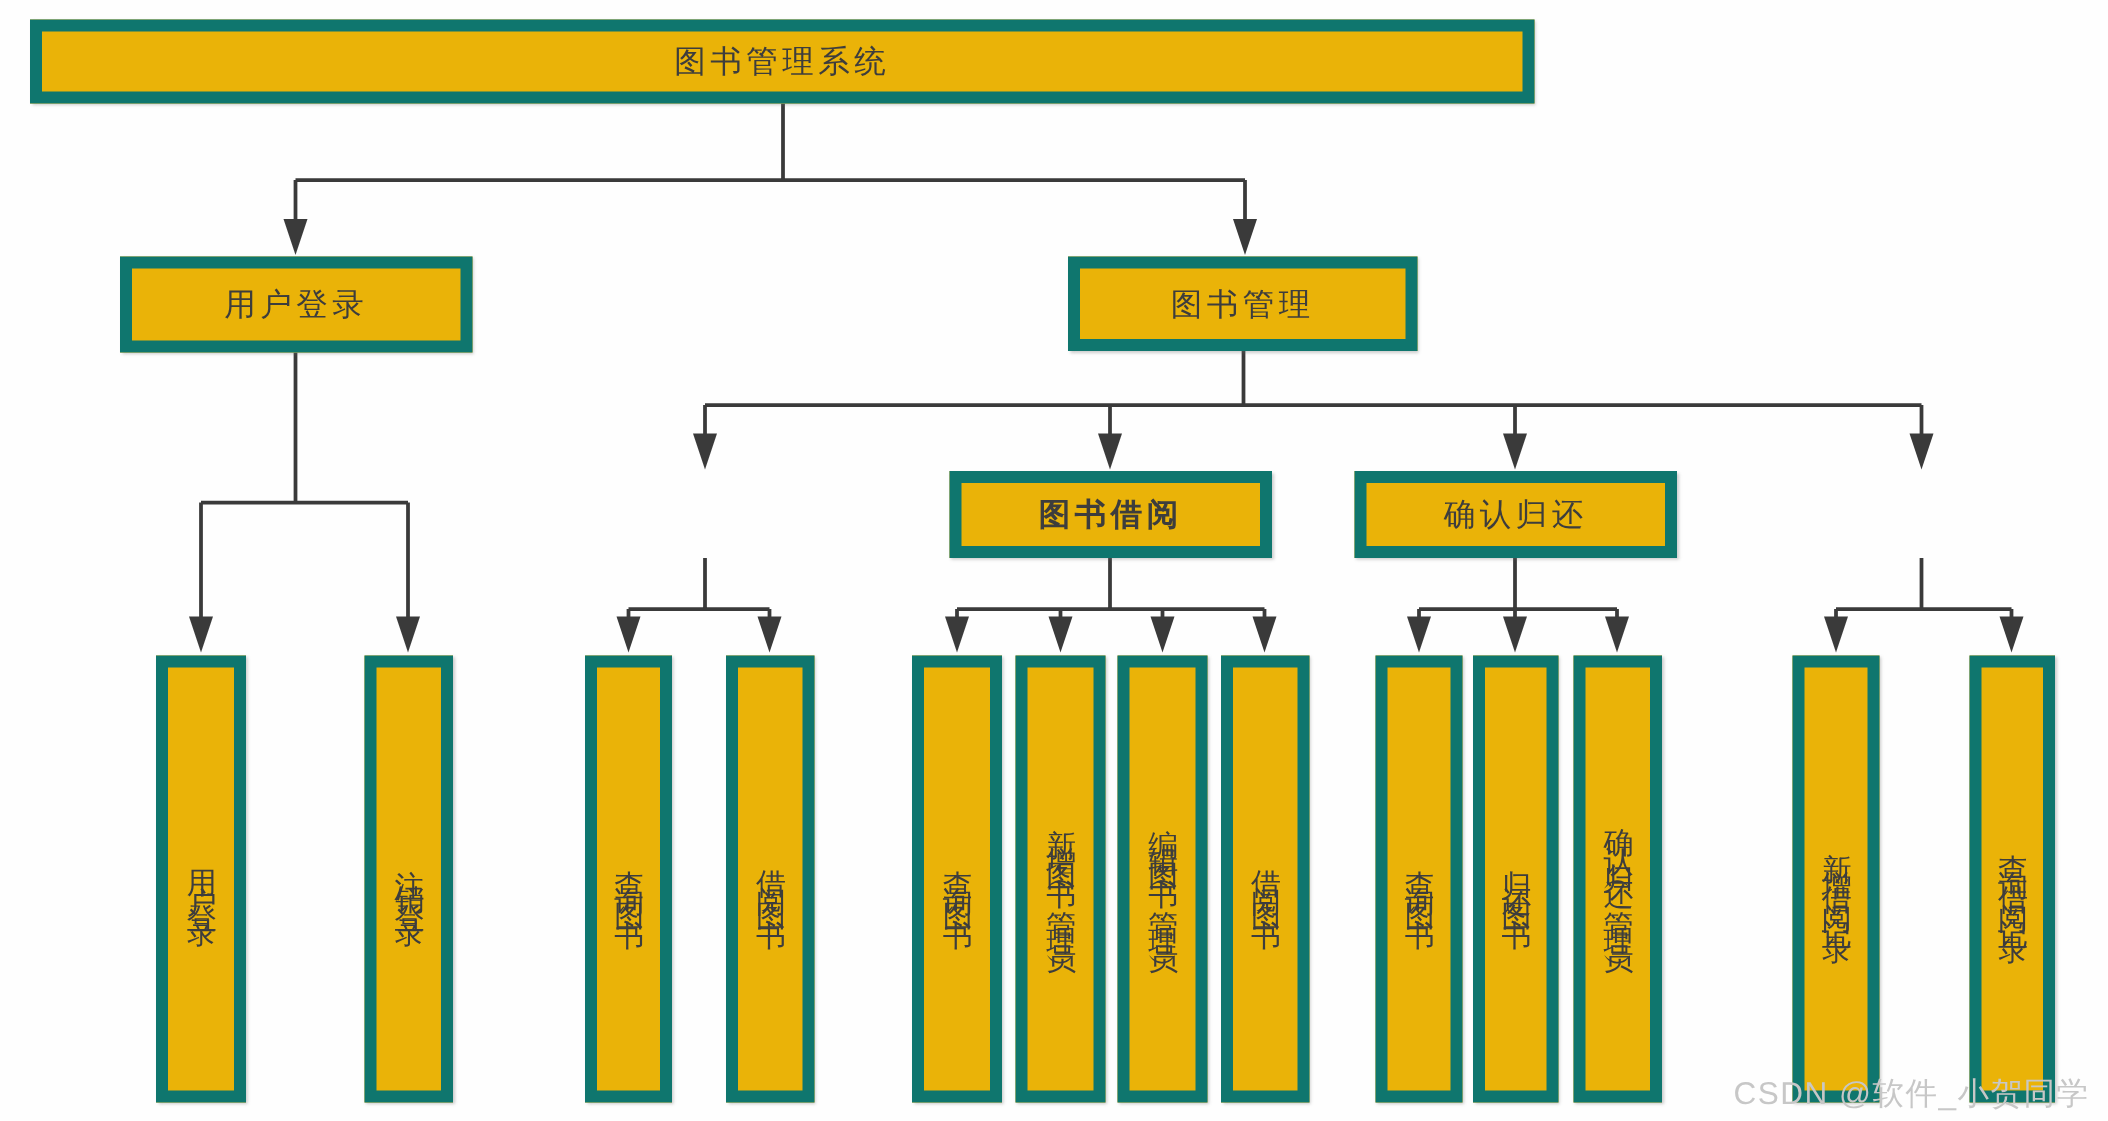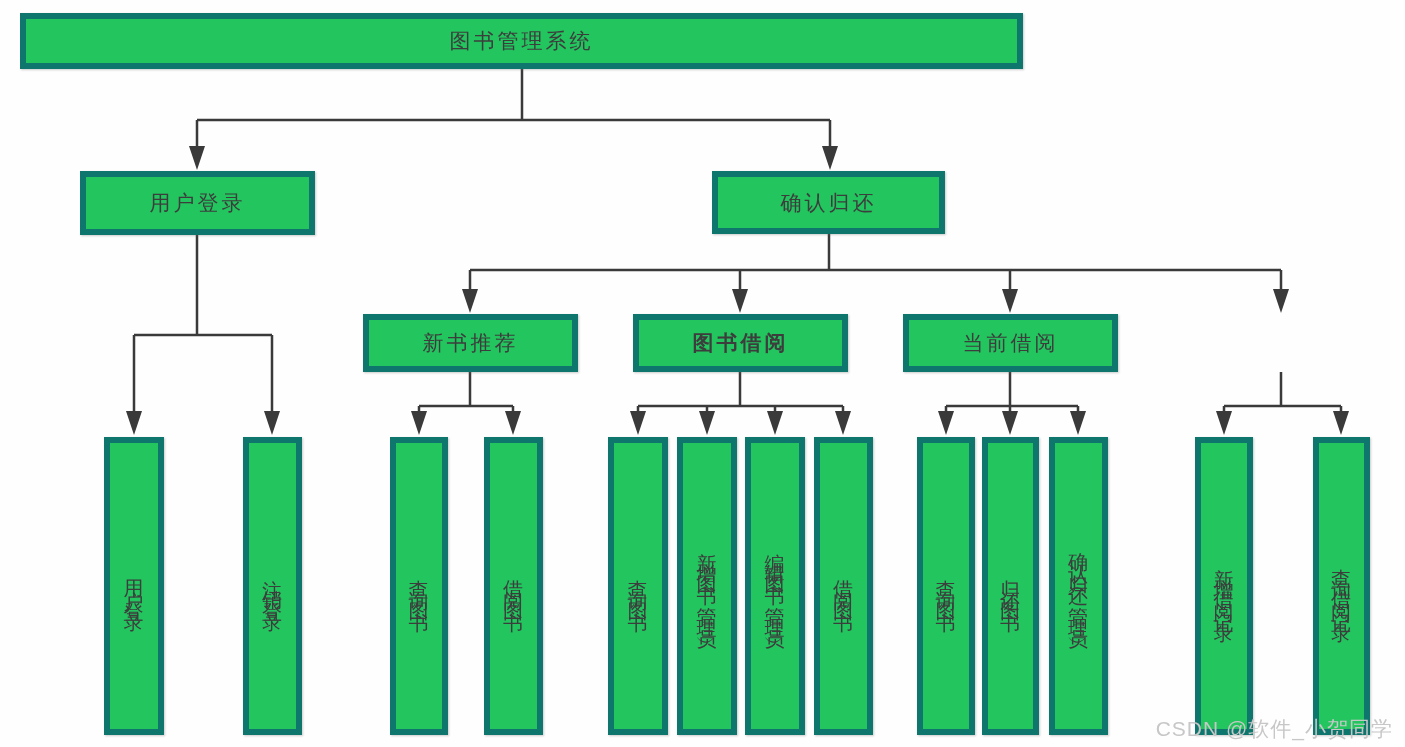--- a/index.html
+++ b/index.html
@@ -7,22 +7,22 @@
     position:relative;
     width:1405px;height:747px;
     background:#fefefe;
     overflow:hidden;
     font-family:"Liberation Sans","DejaVu Sans",sans-serif;
   }
   #connectors{position:absolute;left:0;top:0;z-index:1;}
   .node{
     position:absolute;
     box-sizing:border-box;
-    background:#22c55e;
-    border:6px solid #0f766e;
+    background:#eab308;
+    border:8px solid #0f766e;
     color:#3d3d3d;
     display:flex;align-items:center;justify-content:center;
     z-index:2;
     box-shadow:1px 1px 2px rgba(110,110,110,0.35);
   }
   .hnode{
     font-size:21px;
     letter-spacing:3px;
     white-space:nowrap;
   }
@@ -80,25 +80,24 @@
       <path d="M1010,435 l-8,-24 h16 z"></path>
       <path d="M1078,435 l-8,-24 h16 z"></path>
       <path d="M1224,435 l-8,-24 h16 z"></path>
       <path d="M1341,435 l-8,-24 h16 z"></path>
     </g>
   </svg>
 
   <div class="node hnode" style="left:20px;top:13px;width:1003px;height:56px;">图书管理系统</div>
 
   <div class="node hnode" style="left:80px;top:171px;width:235px;height:64px;">用户登录</div>
-  <div class="node hnode" style="left:712px;top:171px;width:233px;height:63px;">确认归还</div>
+  <div class="node hnode" style="left:712px;top:171px;width:233px;height:63px;">图书管理</div>
 
-  <div class="node hnode" style="left:363px;top:314px;width:215px;height:58px;">新书推荐</div>
   <div class="node hnode" style="left:633px;top:314px;width:215px;height:58px;font-weight:bold;">图书借阅</div>
-  <div class="node hnode" style="left:903px;top:314px;width:215px;height:58px;">当前借阅</div>
+  <div class="node hnode" style="left:903px;top:314px;width:215px;height:58px;">确认归还</div>
 
   <div class="node vnode" style="left:104px;top:437px;width:60px;height:298px;">用户登录</div>
   <div class="node vnode" style="left:243px;top:437px;width:59px;height:298px;">注销登录</div>
 
   <div class="node vnode" style="left:390px;top:437px;width:58px;height:298px;">查询图书</div>
   <div class="node vnode" style="left:484px;top:437px;width:59px;height:298px;">借阅图书</div>
 
   <div class="node vnode" style="left:608px;top:437px;width:60px;height:298px;">查询图书</div>
   <div class="node vnode" style="left:677px;top:437px;width:60px;height:298px;">新增图书（管理员）</div>
   <div class="node vnode" style="left:745px;top:437px;width:60px;height:298px;">编辑图书（管理员）</div>

